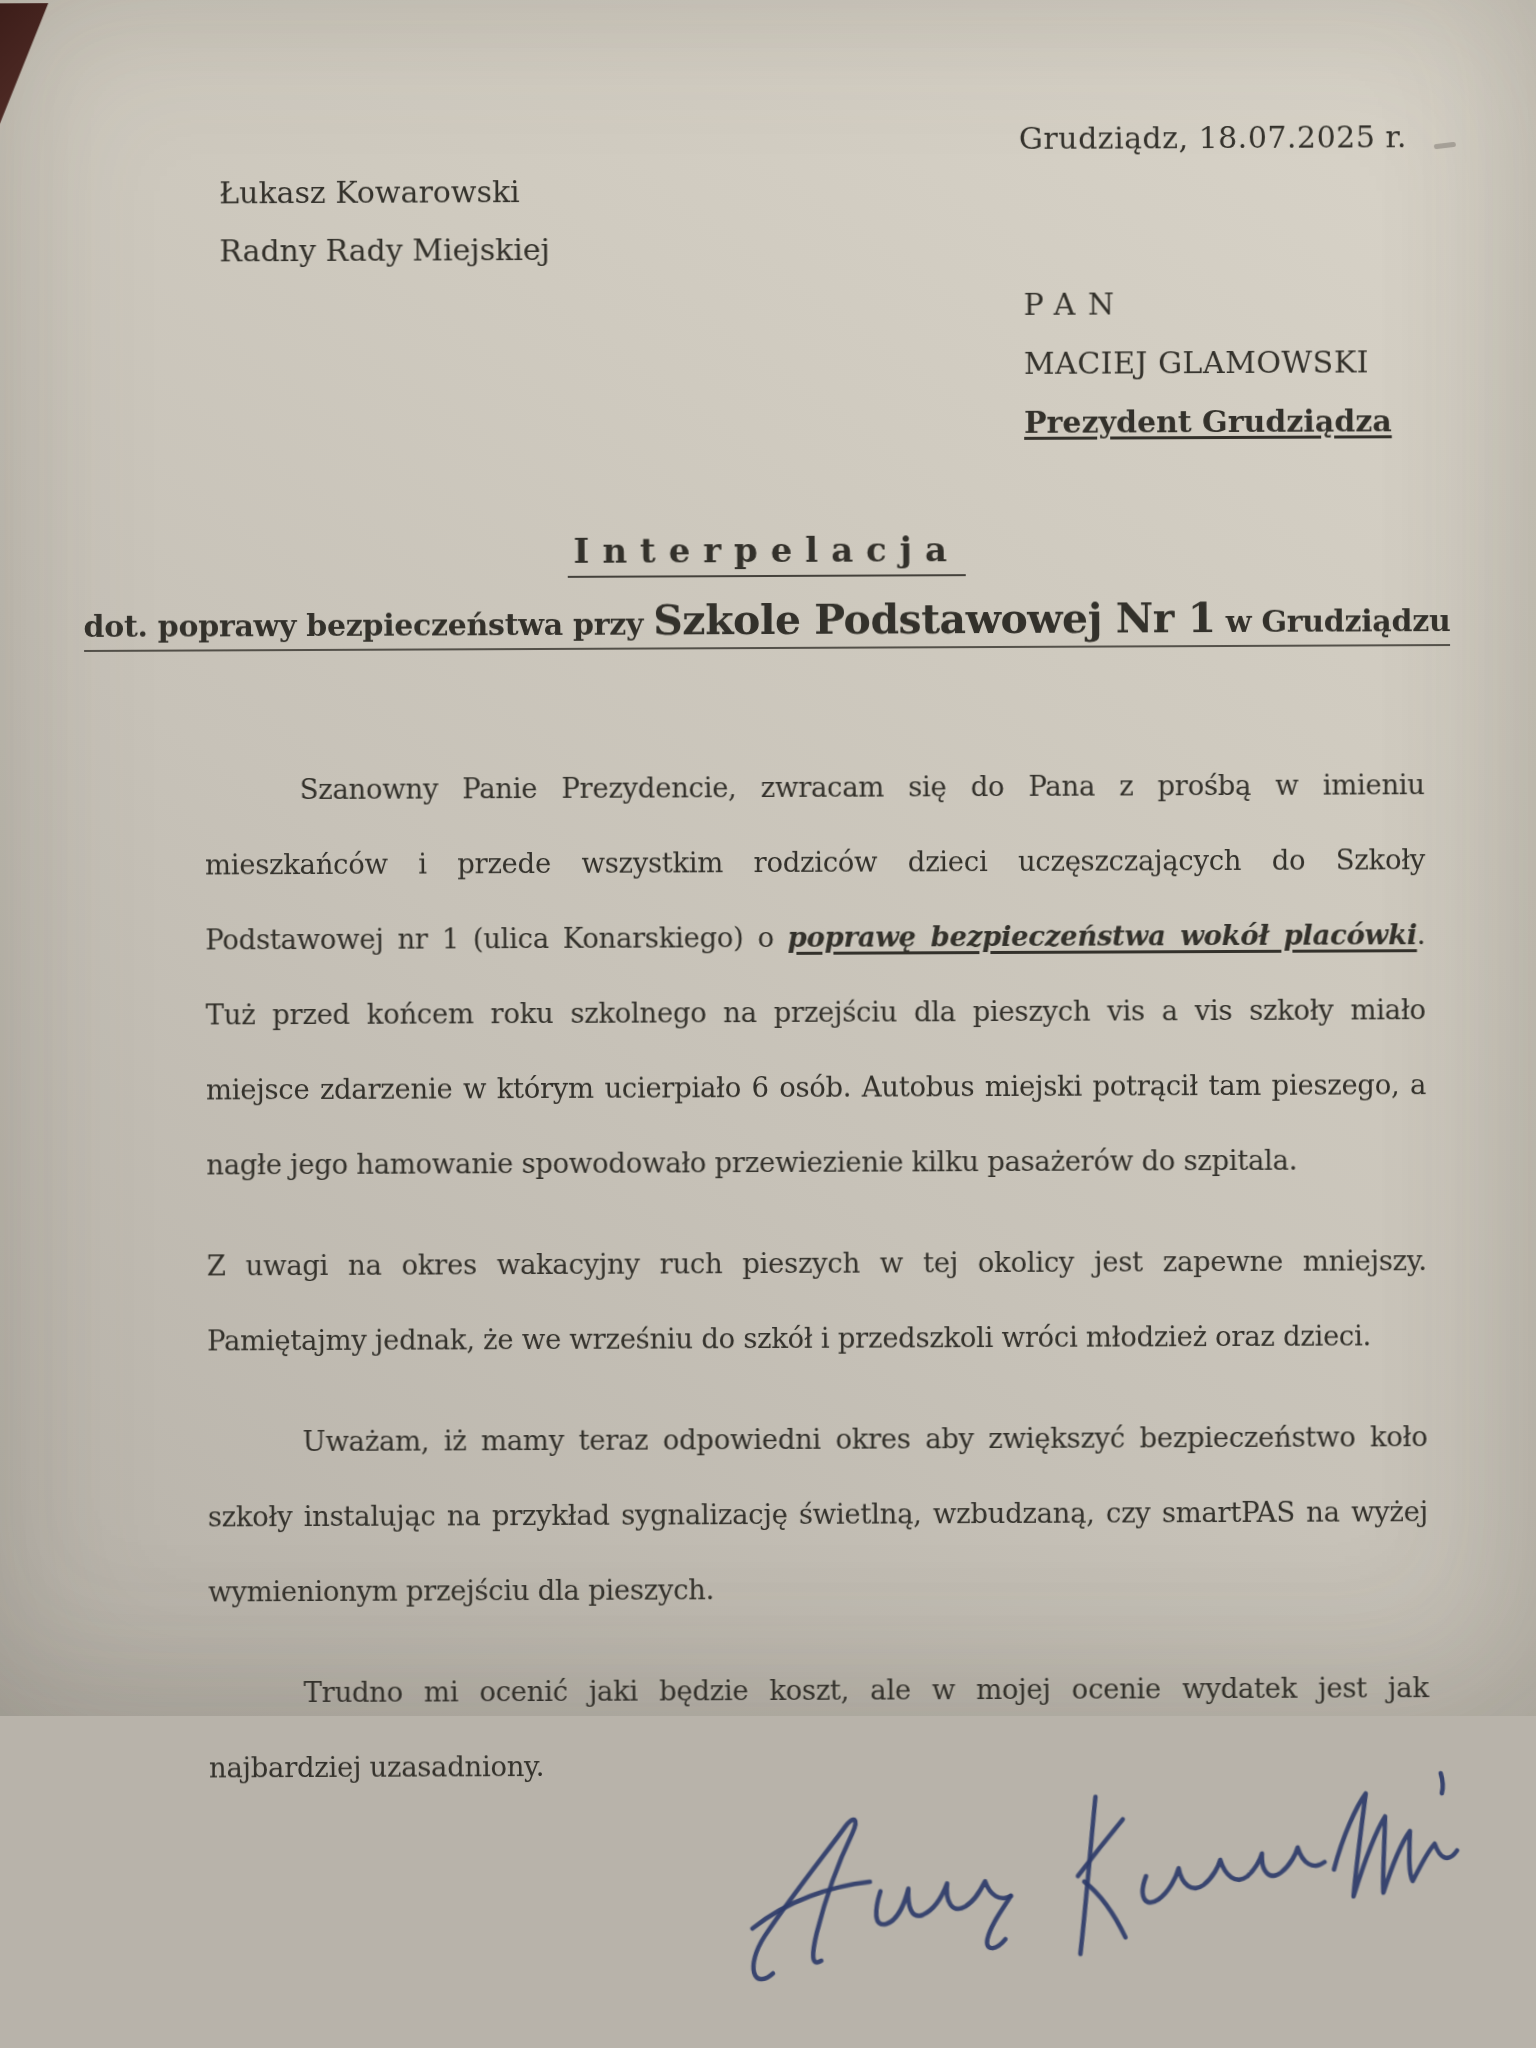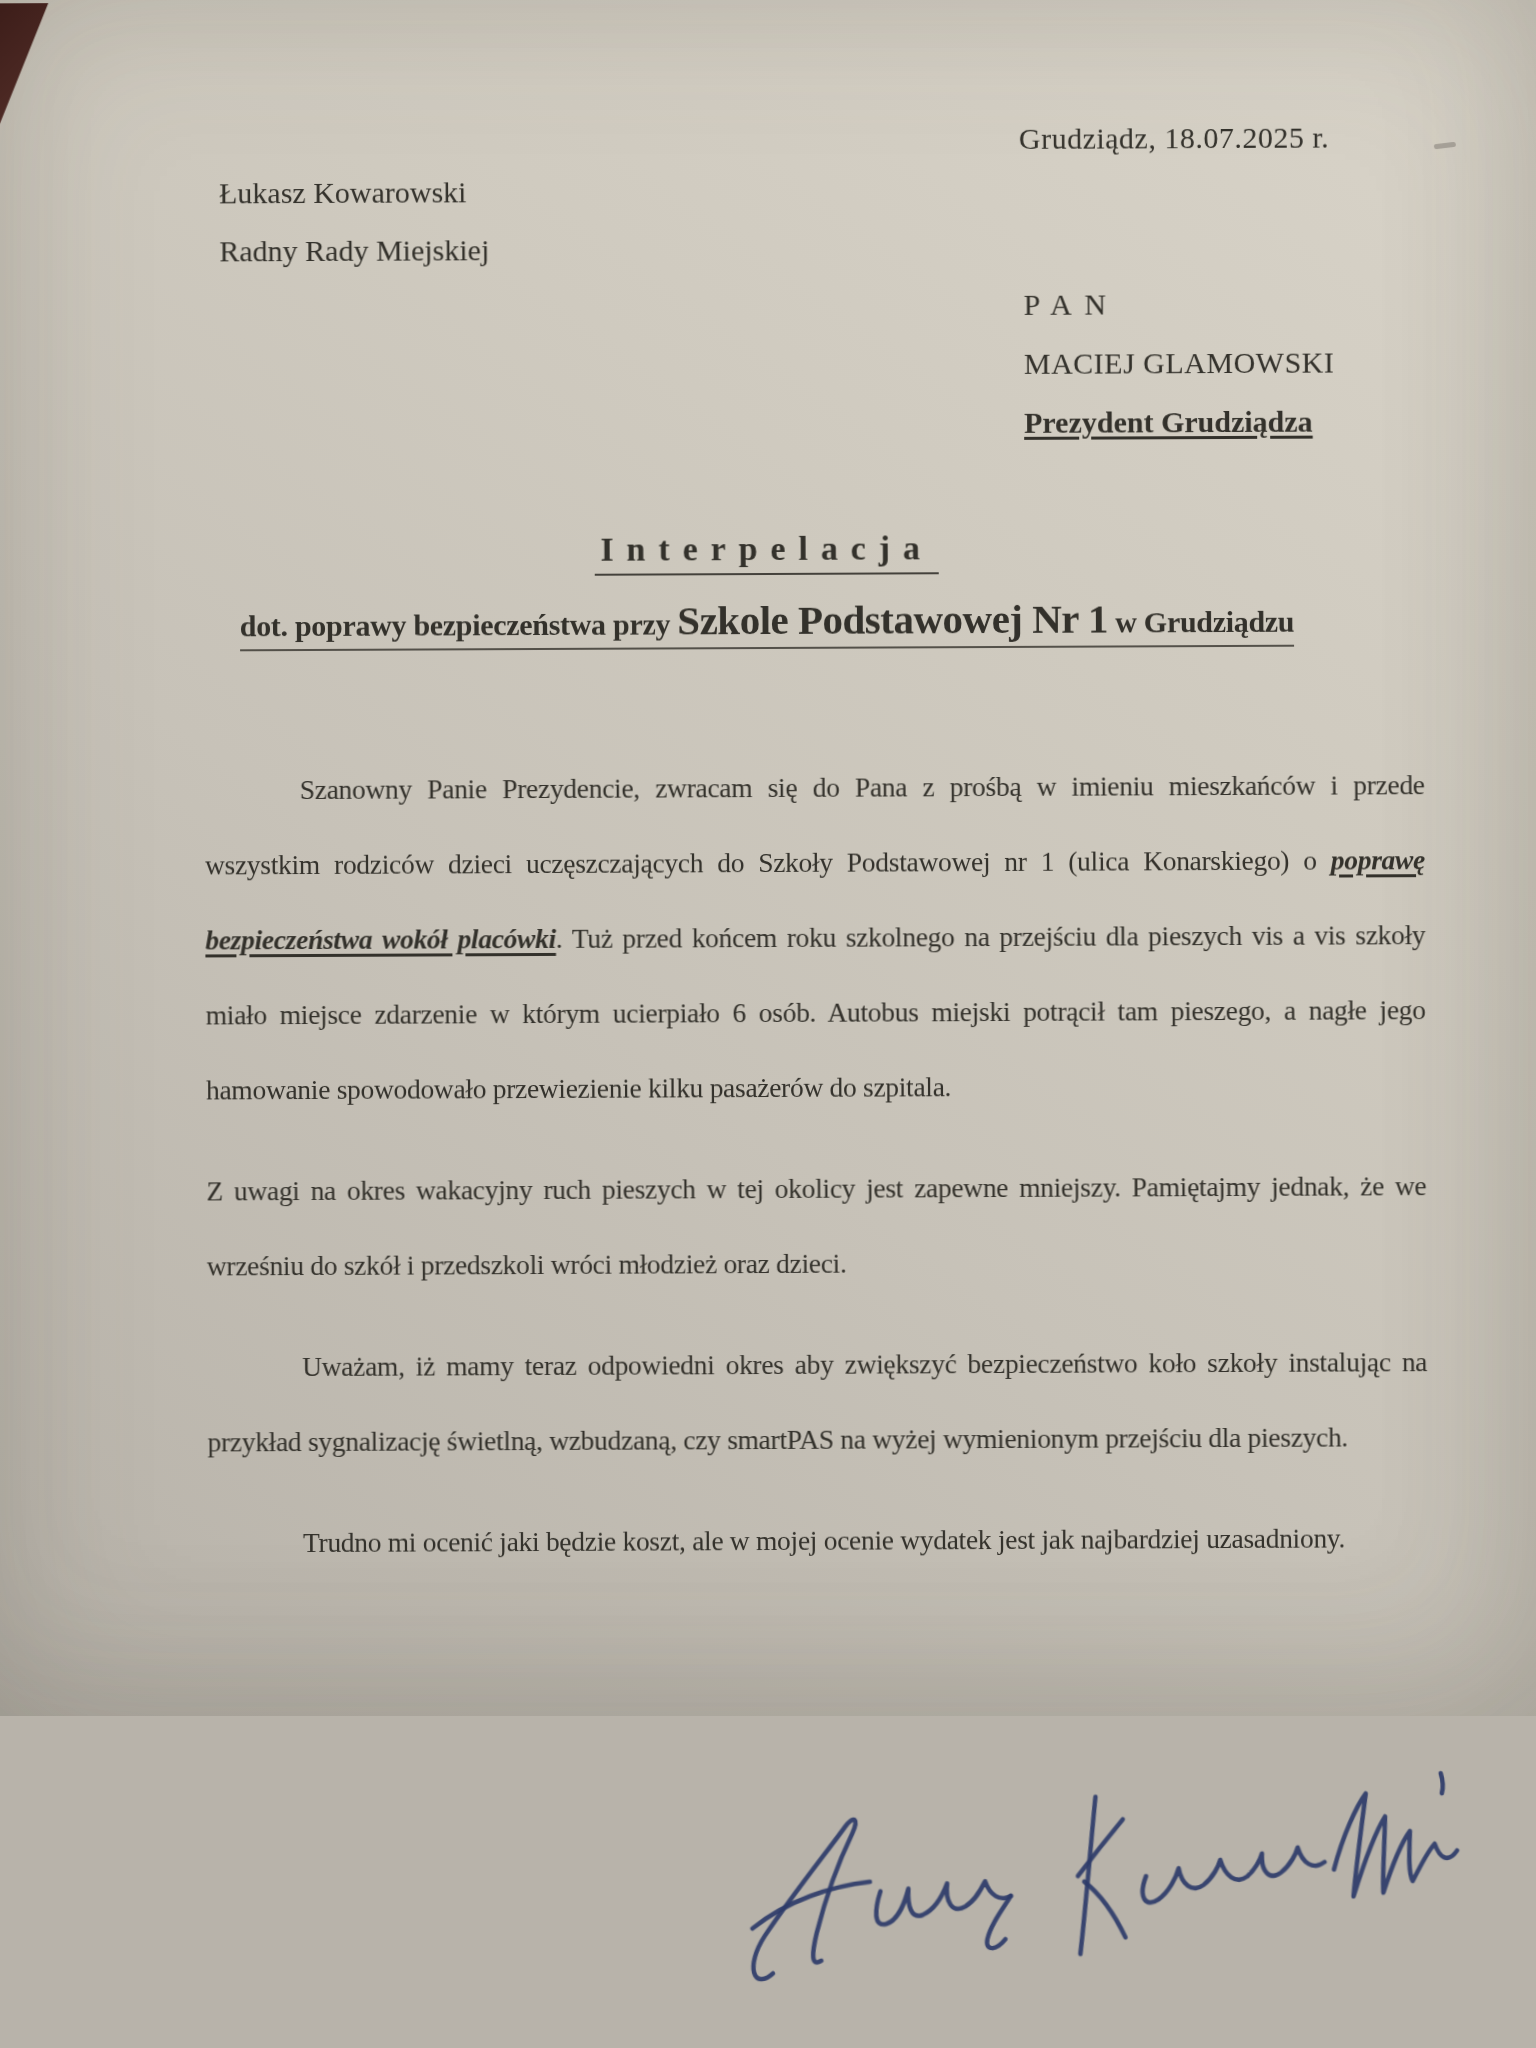--- a/index.html
+++ b/index.html
@@ -5,21 +5,20 @@
   html,body{margin:0;padding:0;}
   body{
     width:1536px;height:2048px;overflow:hidden;
     font-family:"DejaVu Serif","Liberation Serif",serif;
     background:#b8b3aa;
   }
   .photo{
     position:relative;width:1536px;height:1716px;
     background:linear-gradient(215deg,#d9d4c9 0%,#cfcabf 35%,#c7c2b8 60%,#b7b2a9 100%);
     box-shadow:inset 0 0 160px rgba(92,84,74,.20), inset -30px -50px 140px rgba(70,64,57,.10);
-    font-family:Liberation Serif, serif;
   }
   .content{position:absolute;inset:0;transform:rotate(-0.25deg);color:#33312b;filter:blur(.3px);}
   .corner{
     position:absolute;left:0;top:0;width:52px;height:128px;
     background:linear-gradient(135deg,#3c1d19,#56302a);
     clip-path:polygon(0 0,100% 0,0 100%);
   }
   .speck{position:absolute;left:1437px;top:146px;width:22px;height:5px;border-radius:3px;
     background:#97928a;opacity:.75;transform:rotate(-7deg);}
   .date{position:absolute;left:1022px;top:122px;font-size:30px;line-height:36px;letter-spacing:.5px;}

